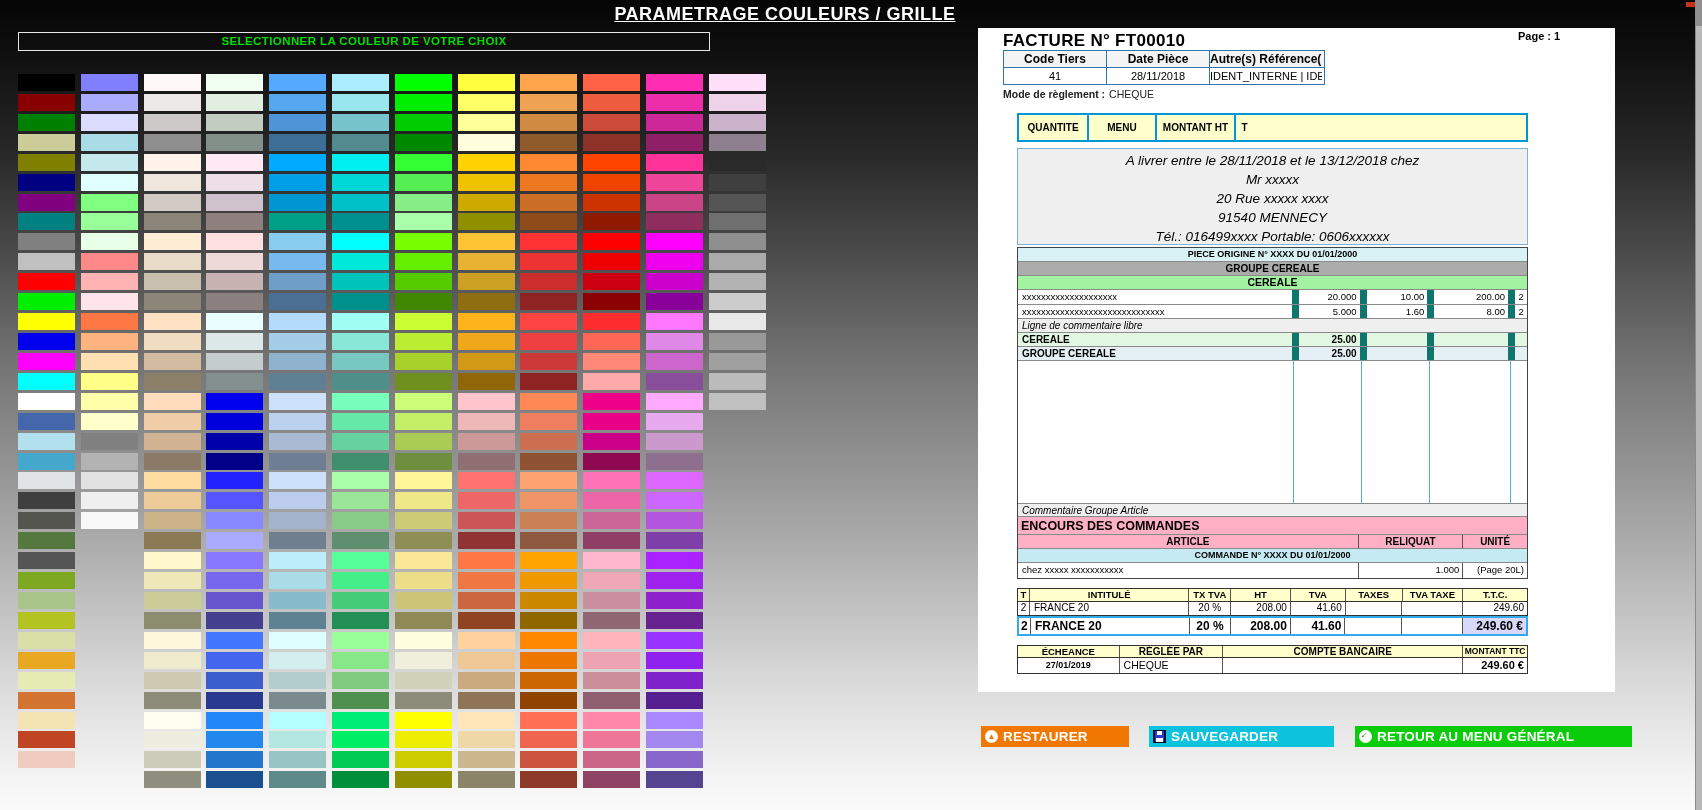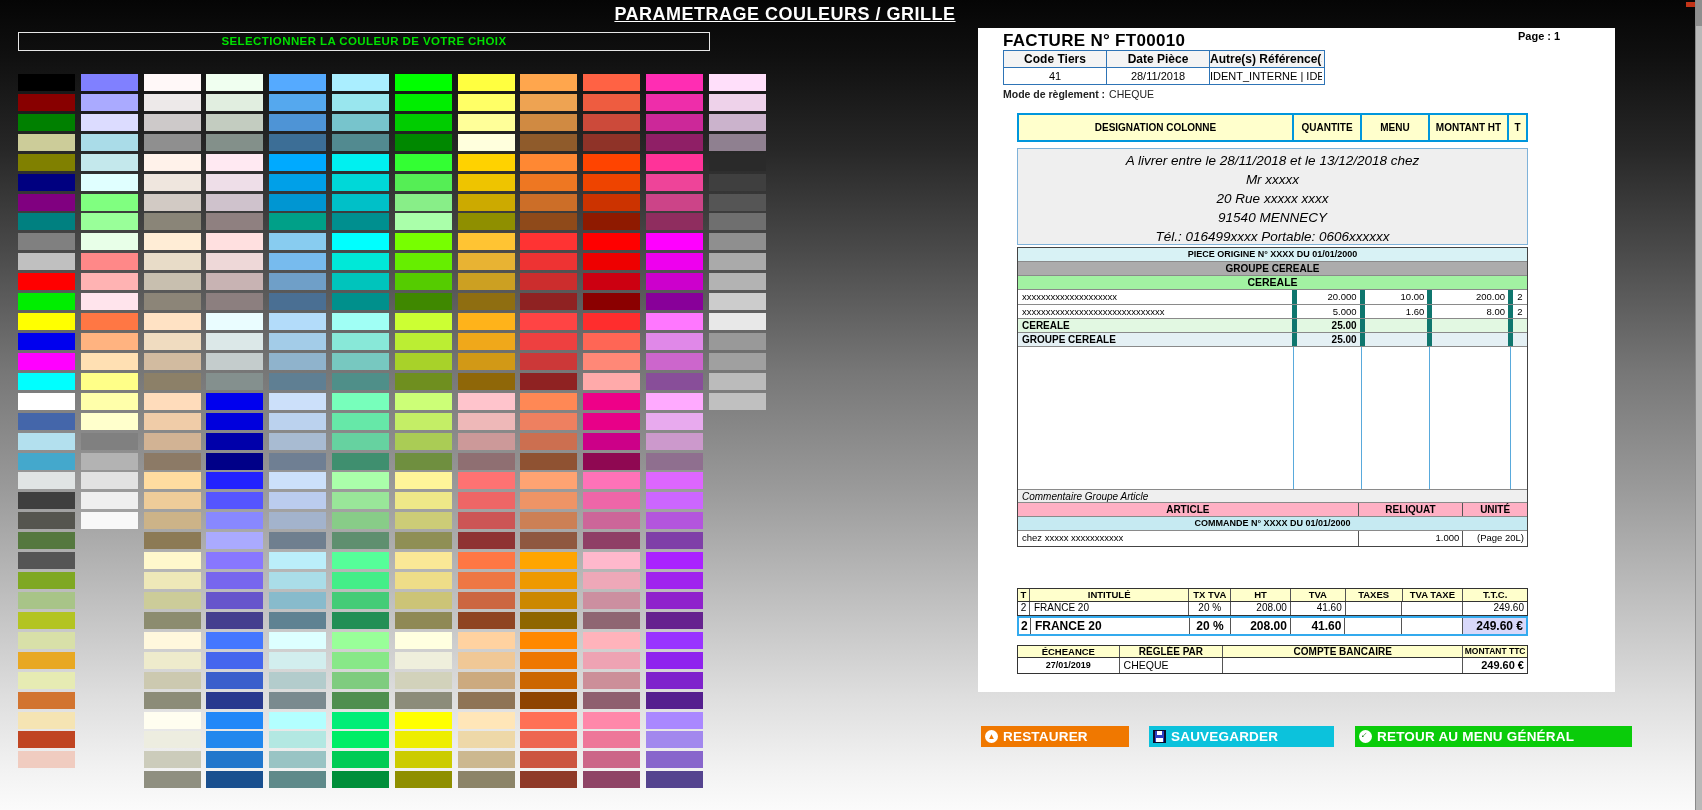--- a/index.html
+++ b/index.html
@@ -44,21 +44,21 @@
   .r-piece{height:14px;line-height:13px;background:#d8f2f5;font-size:9px;}
   .r-groupe{height:14px;line-height:13px;background:#acacac;font-size:10px;}
   .r-cereale{height:14px;line-height:13px;background:#a2f2a2;font-size:10.5px;}
   .r-item{height:15px;font-size:9.5px;}
   .r-item2{height:14px;font-size:9.5px;}
   .r-comment{height:14px;line-height:13px;background:#efefef;font-style:italic;font-size:10px;padding-left:4px;}
   .r-total1{height:14px;background:#e2f8e2;font-weight:bold;font-size:10px;}
   .r-total2{height:14px;background:#e4f0f4;font-weight:bold;font-size:10px;}
   .r-empty{height:142px;position:relative;border-bottom:none;}
   .vline{position:absolute;top:0;bottom:0;width:0;border-left:1px solid #59aadc;}
-  .bsep{border-left:5px solid #0f766e;}
+  .bsep{border-left:7px solid #0f766e;}
   .num{text-align:right;padding-right:3px;}
   .dleft{padding-left:4px;}
   .tcol{text-align:center;}
   .cw0{width:275px;}.cw1{width:68px;}.cw2{width:68px;}.cw3{width:81px;}.cw4{width:19px;}
   .r-comment2{height:14px;line-height:13px;background:#efefef;font-style:italic;font-size:10px;padding-left:4px;border-top:1px solid #8a8a8a;}
   .r-enct{height:18px;line-height:18px;background:#ffb0c4;font-weight:bold;font-size:12.5px;padding-left:3px;}
   .r-ench{height:14px;background:#ffb0c4;font-weight:bold;font-size:10px;}
   .r-ench .cell{line-height:13px;text-align:center;border-left:1px solid #555;}
   .r-ench .cell:first-child{border-left:none;}
   .r-cmd{height:14px;line-height:13px;background:#c6eaf2;font-size:9px;}
@@ -566,21 +566,20 @@
         <div class="cell" style="width:103px">28/11/2018</div>
         <div class="cell small" style="width:113px">IDENT_INTERNE | IDENT_EXTERNE</div>
       </div>
     </div>
 
     <div class="mode">
       <b>Mode de règlement :</b><span>CHEQUE</span>
     </div>
 
     <div class="design row">
-      <div class="cell" style="width:273px">DESIGNATION COLONNE</div>
       <div class="cell" style="width:68px">QUANTITE</div>
       <div class="cell" style="width:68px">MENU</div>
       <div class="cell" style="width:79px">MONTANT HT</div>
       <div class="cell" style="width:19px">T</div>
     </div>
 
     <div class="address">
       <div>A livrer entre le 28/11/2018 et le 13/12/2018 chez</div>
       <div>Mr xxxxx</div>
       <div>20 Rue xxxxx xxxx</div>
@@ -601,20 +600,21 @@
         <div class="cell cw4 tcol bsep" style="line-height:14px">2</div>
       </div>
       <div class="mrow row r-item2">
         <div class="cell cw0 dleft" style="line-height:13px">xxxxxxxxxxxxxxxxxxxxxxxxxxxxxx</div>
         <div class="cell cw1 num bsep" style="line-height:13px">5.000</div>
         <div class="cell cw2 num bsep" style="line-height:13px">1.60</div>
         <div class="cell cw3 num bsep" style="line-height:13px">8.00</div>
         <div class="cell cw4 tcol bsep" style="line-height:13px">2</div>
       </div>
 
+      <div class="mrow r-comment">Ligne de commentaire libre</div>
 
       <div class="mrow row r-total1">
         <div class="cell cw0 dleft" style="line-height:13px">CEREALE</div>
         <div class="cell cw1 num bsep" style="line-height:13px">25.00</div>
         <div class="cell cw2 bsep"></div>
         <div class="cell cw3 bsep"></div>
         <div class="cell cw4 bsep"></div>
       </div>
       <div class="mrow row r-total2">
         <div class="cell cw0 dleft" style="line-height:13px">GROUPE CEREALE</div>
@@ -626,20 +626,21 @@
 
       <div class="mrow r-empty">
         <span class="vline" style="left:275px"></span>
         <span class="vline" style="left:343px"></span>
         <span class="vline" style="left:411px"></span>
         <span class="vline" style="left:492px"></span>
       </div>
 
       <div class="mrow r-comment2">Commentaire Groupe Article</div>
 
+      <div class="mrow r-enct">ENCOURS DES COMMANDES</div>
 
       <div class="mrow row r-ench">
         <div class="cell ew0">ARTICLE</div>
         <div class="cell ew1">RELIQUAT</div>
         <div class="cell ew2">UNITÉ</div>
       </div>
 
       <div class="mrow center-row r-cmd">COMMANDE N° XXXX DU 01/01/2000</div>
 
       <div class="mrow row r-encrow">

